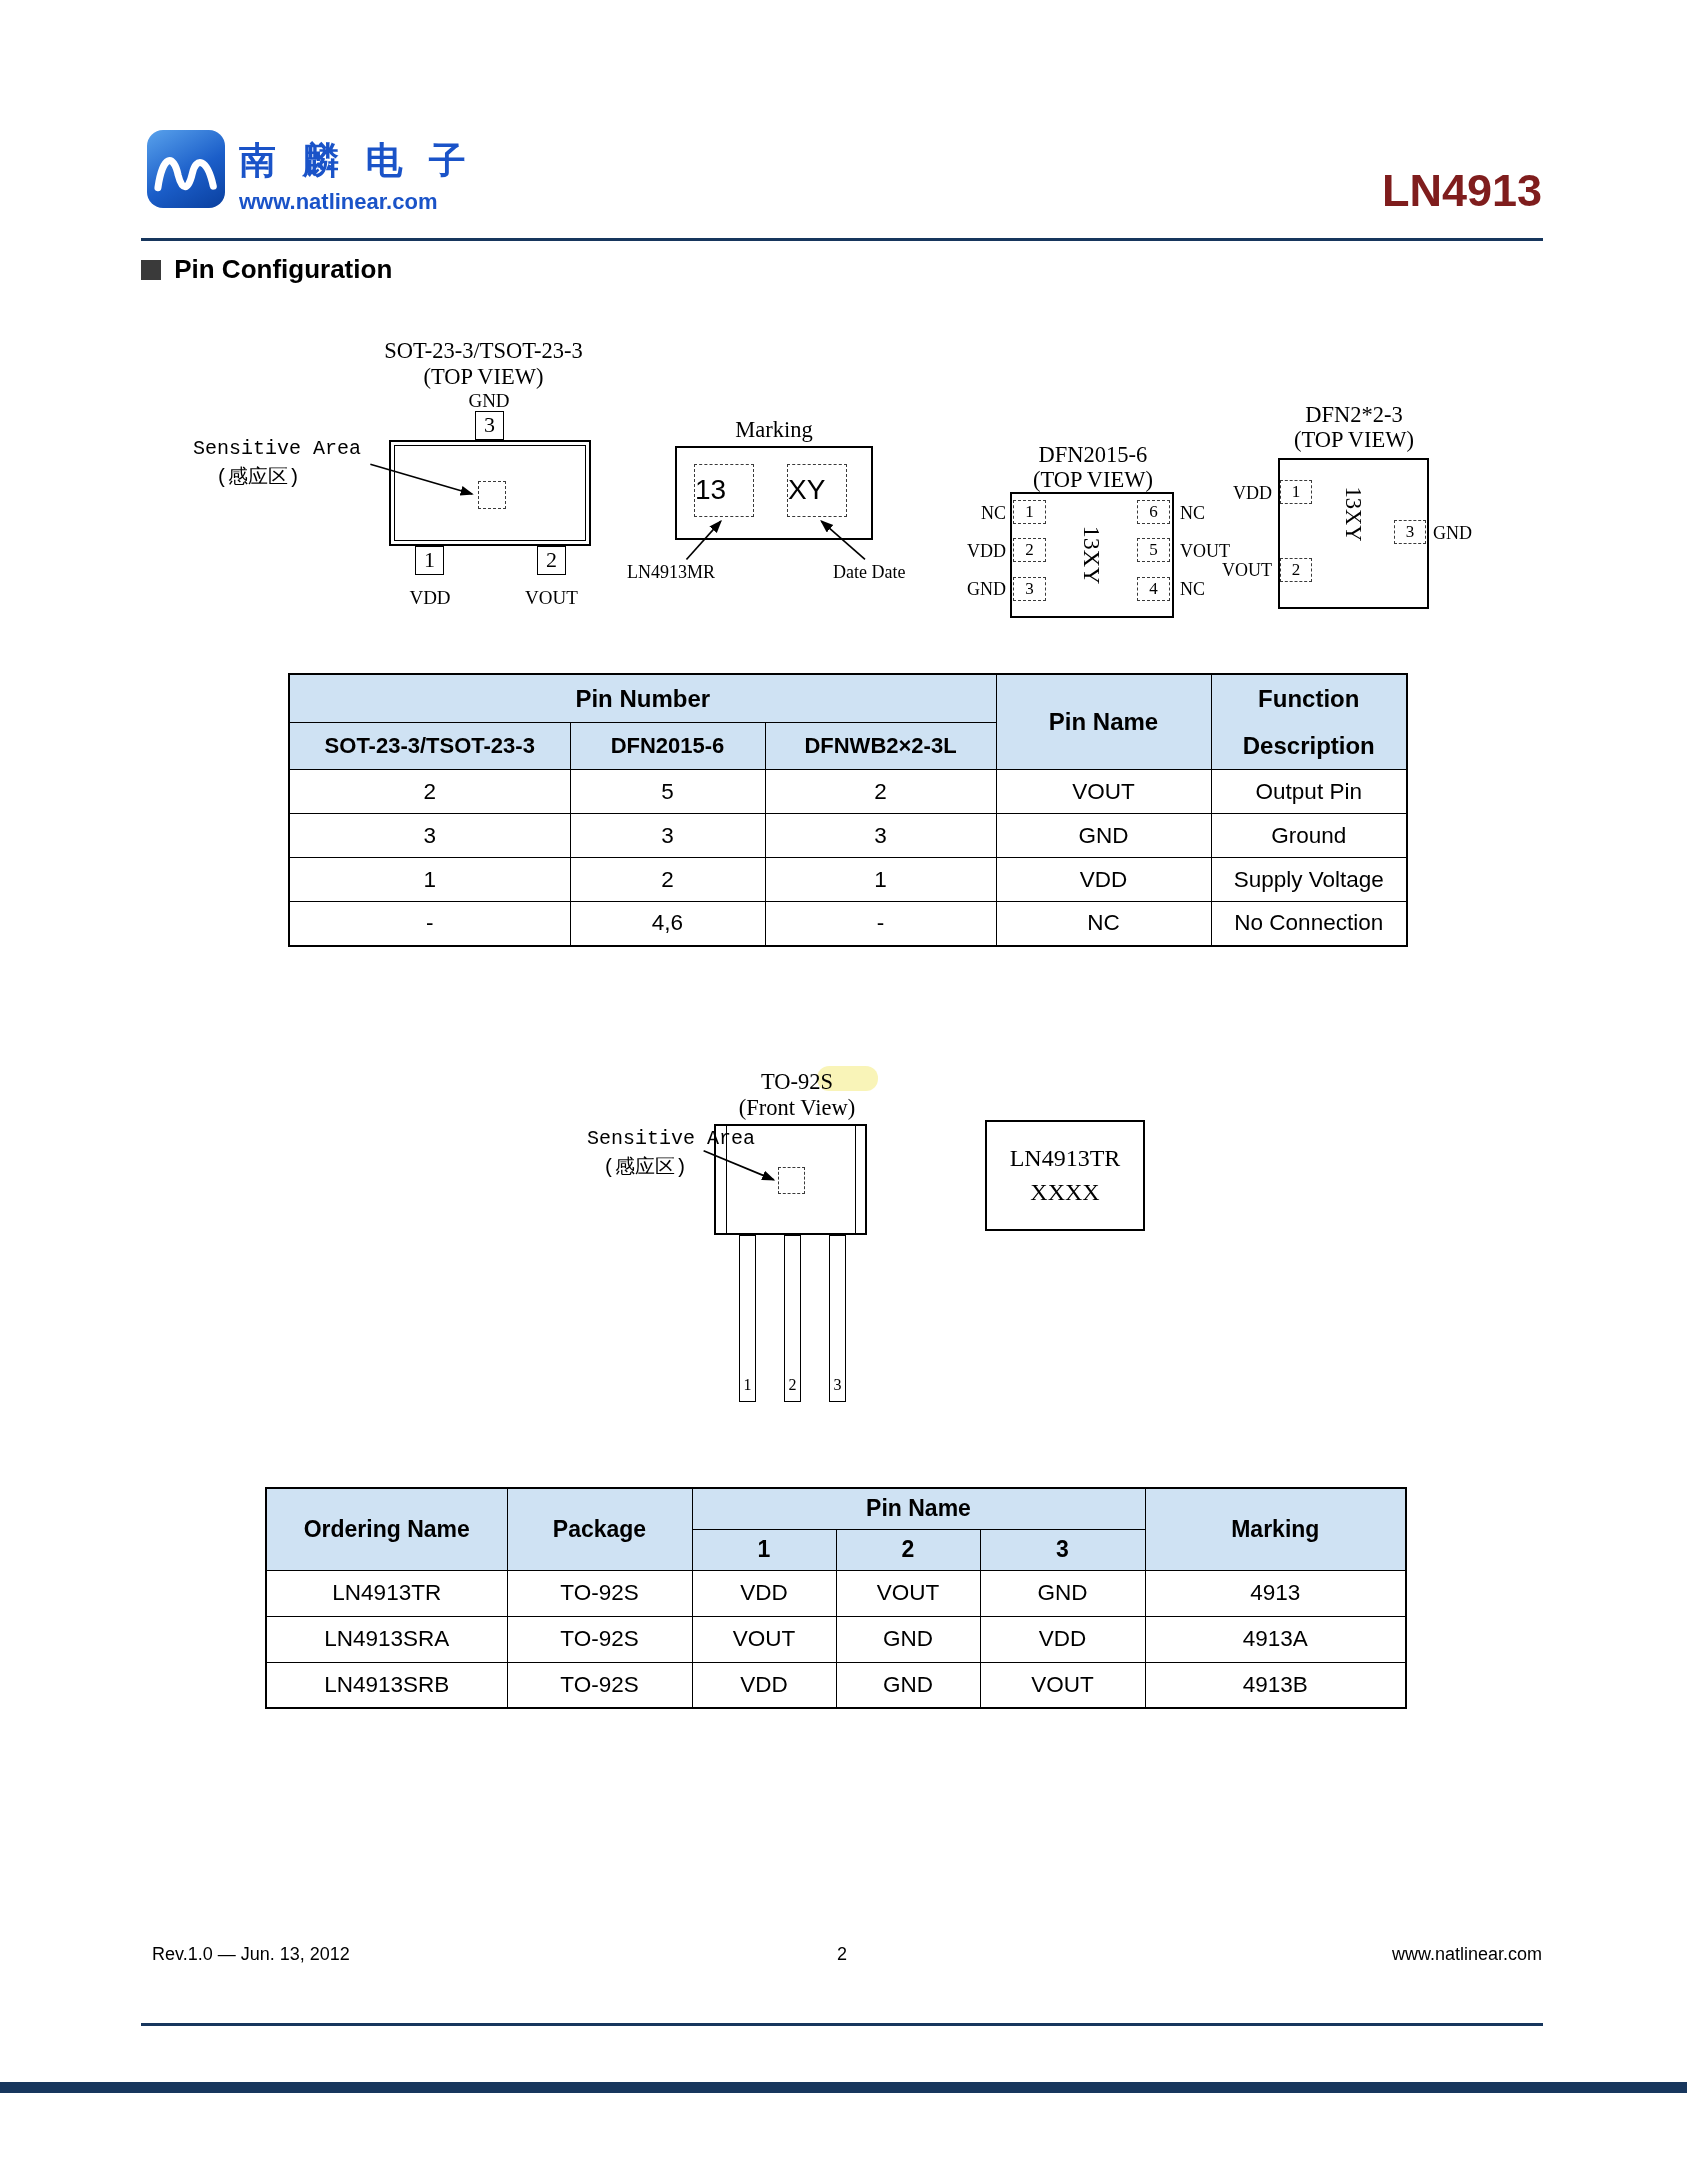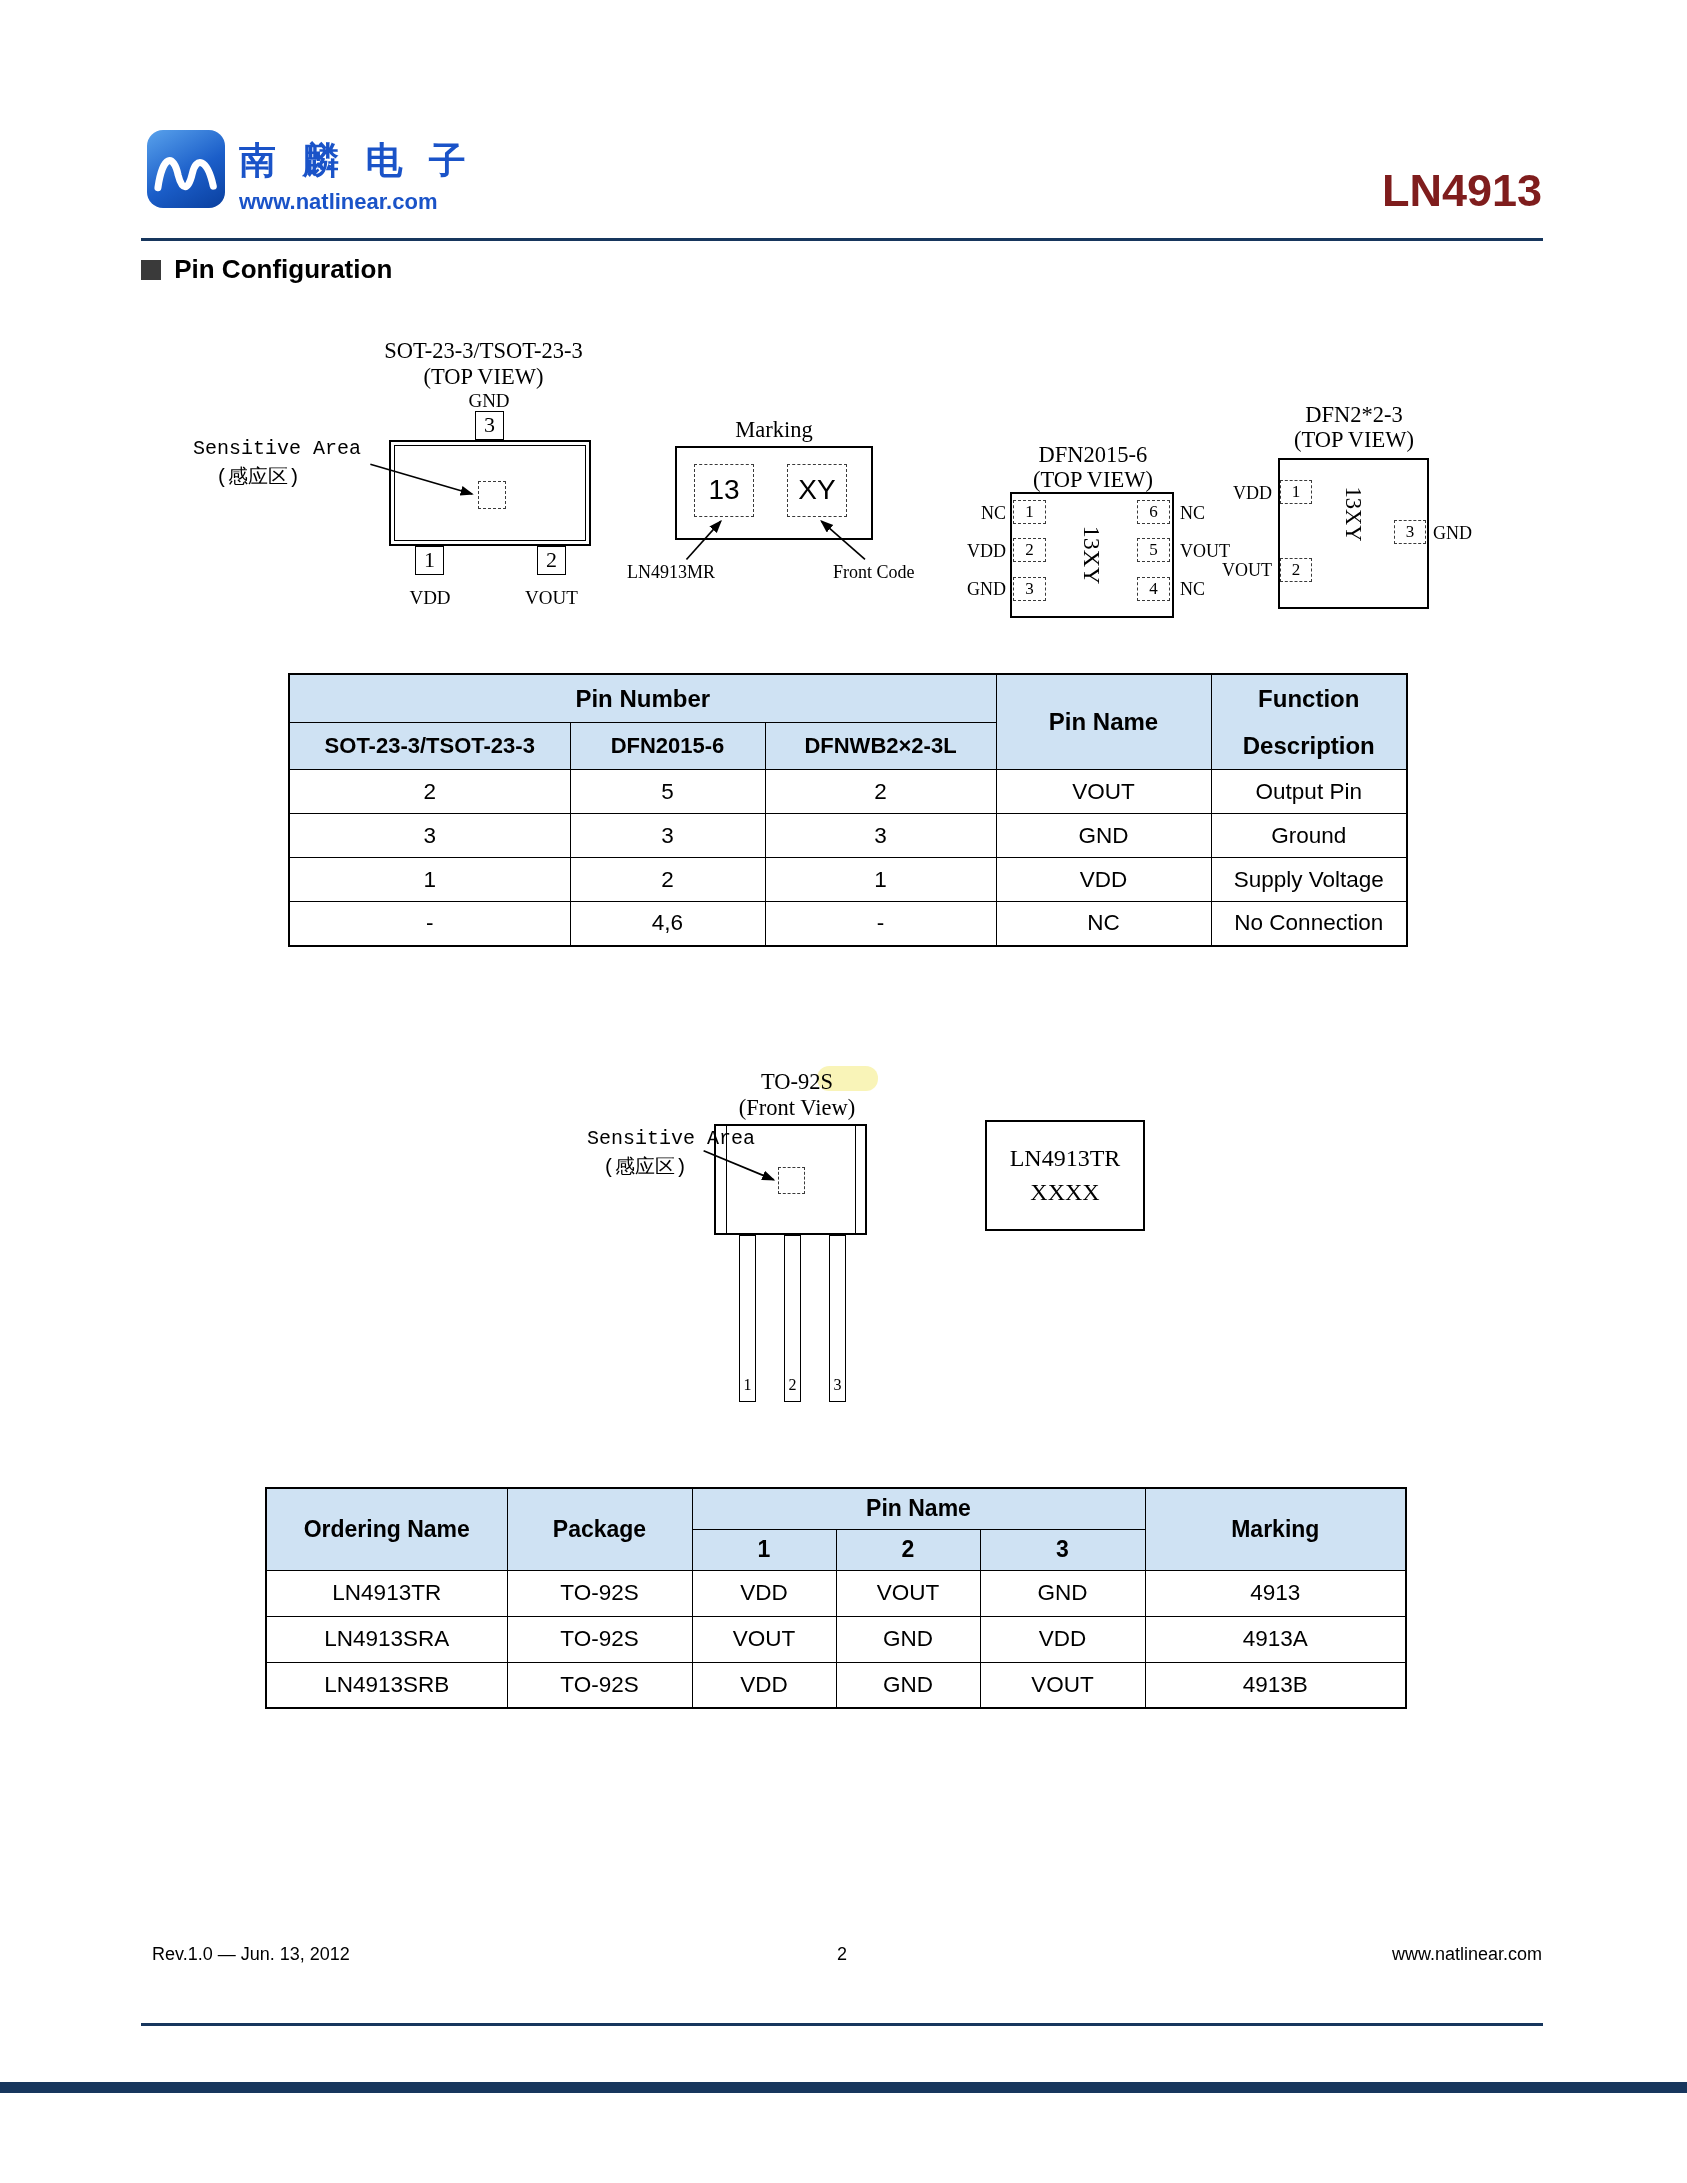--- a/index.html
+++ b/index.html
@@ -27,21 +27,21 @@
   .inner-line{position:absolute;left:2.6px;top:2.6px;right:2.6px;bottom:2.6px;border:0.7px solid #000}
   .pinbox{border:1.7px solid #000;text-align:center;font-family:"Liberation Serif",serif;
     font-size:22px;line-height:26.5px;background:#fff}
   .dash{border:1.3px dashed #3a3a3a;background:#fff}
   .dlabel{font-size:18px;font-family:"Liberation Serif",serif}
   .dtitle{font-size:22.5px;font-family:"Liberation Serif",serif}
   .rot90{transform:rotate(90deg)}
   .vline{position:absolute;width:1.3px;background:#000}
   .leg{border:1.3px solid #000;background:#fff}
   .legnum{font-size:16px;font-family:"Liberation Serif",serif;text-align:center}
-  .codecell{font-size:28px;text-align:center;line-height:50px}
+  .codecell{font-size:28px;text-align:left;line-height:50px}
   .mkbox{display:flex;flex-direction:column;justify-content:center;align-items:center;gap:6.6px;
     font-family:"Liberation Serif",serif;font-size:24px}
 
   
   .dtable{border-collapse:collapse;table-layout:fixed;border:2.6px solid #000;background:#22c55e}
   .dtable th,.dtable td{border:1.3px solid #000;text-align:center;vertical-align:middle;
     overflow:hidden}
   .dtable th{background:#cfe2f3;font-weight:bold;font-size:22.5px}
   .dtable td{font-size:22.5px;background:#fff}
   .t1 tr.h1 th{height:48px;font-size:24px}
@@ -95,21 +95,21 @@
   <div class="abs dlabel ctr" style="left:397px;top:587px;width:66px;font-size:19px">VDD</div>
   <div class="abs dlabel ctr" style="left:517px;top:587px;width:69px;font-size:19px">VOUT</div>
   <div class="abs mono" style="left:193px;top:437px;font-size:20px">Sensitive Area</div>
   <div class="abs mono" style="left:216px;top:463px;font-size:20px">(感应区)</div>
 
   <div class="abs dtitle ctr" style="left:675px;top:417px;width:198px">Marking</div>
   <div class="abs body-box" style="left:675px;top:446px;width:198px;height:94px"></div>
   <div class="abs dash codecell" style="left:694px;top:464px;width:60px;height:53px">13</div>
   <div class="abs dash codecell" style="left:787px;top:464px;width:60px;height:53px">XY</div>
   <div class="abs dlabel" style="left:627px;top:562px">LN4913MR</div>
-  <div class="abs dlabel" style="left:833px;top:562px">Front Code</div>
+  <div class="abs dlabel" style="left:833px;top:562px">Date Date</div>
 
   <div class="abs dtitle ctr" style="left:992px;top:442px;width:202px">DFN2015-6</div>
   <div class="abs dtitle ctr" style="left:992px;top:467px;width:202px">(TOP VIEW)</div>
   <div class="abs body-box" style="left:1010px;top:492px;width:164px;height:126px"></div>
   <div class="abs dash pinbox" style="left:1013px;top:500px;width:33px;height:24px;border-width:1.3px;font-size:17px;line-height:21px">1</div>
   <div class="abs dash pinbox" style="left:1013px;top:538px;width:33px;height:24px;border-width:1.3px;font-size:17px;line-height:21px">2</div>
   <div class="abs dash pinbox" style="left:1013px;top:577px;width:33px;height:24px;border-width:1.3px;font-size:17px;line-height:21px">3</div>
   <div class="abs dash pinbox" style="left:1137px;top:500px;width:33px;height:24px;border-width:1.3px;font-size:17px;line-height:21px">6</div>
   <div class="abs dash pinbox" style="left:1137px;top:538px;width:33px;height:24px;border-width:1.3px;font-size:17px;line-height:21px">5</div>
   <div class="abs dash pinbox" style="left:1137px;top:577px;width:33px;height:24px;border-width:1.3px;font-size:17px;line-height:21px">4</div>

